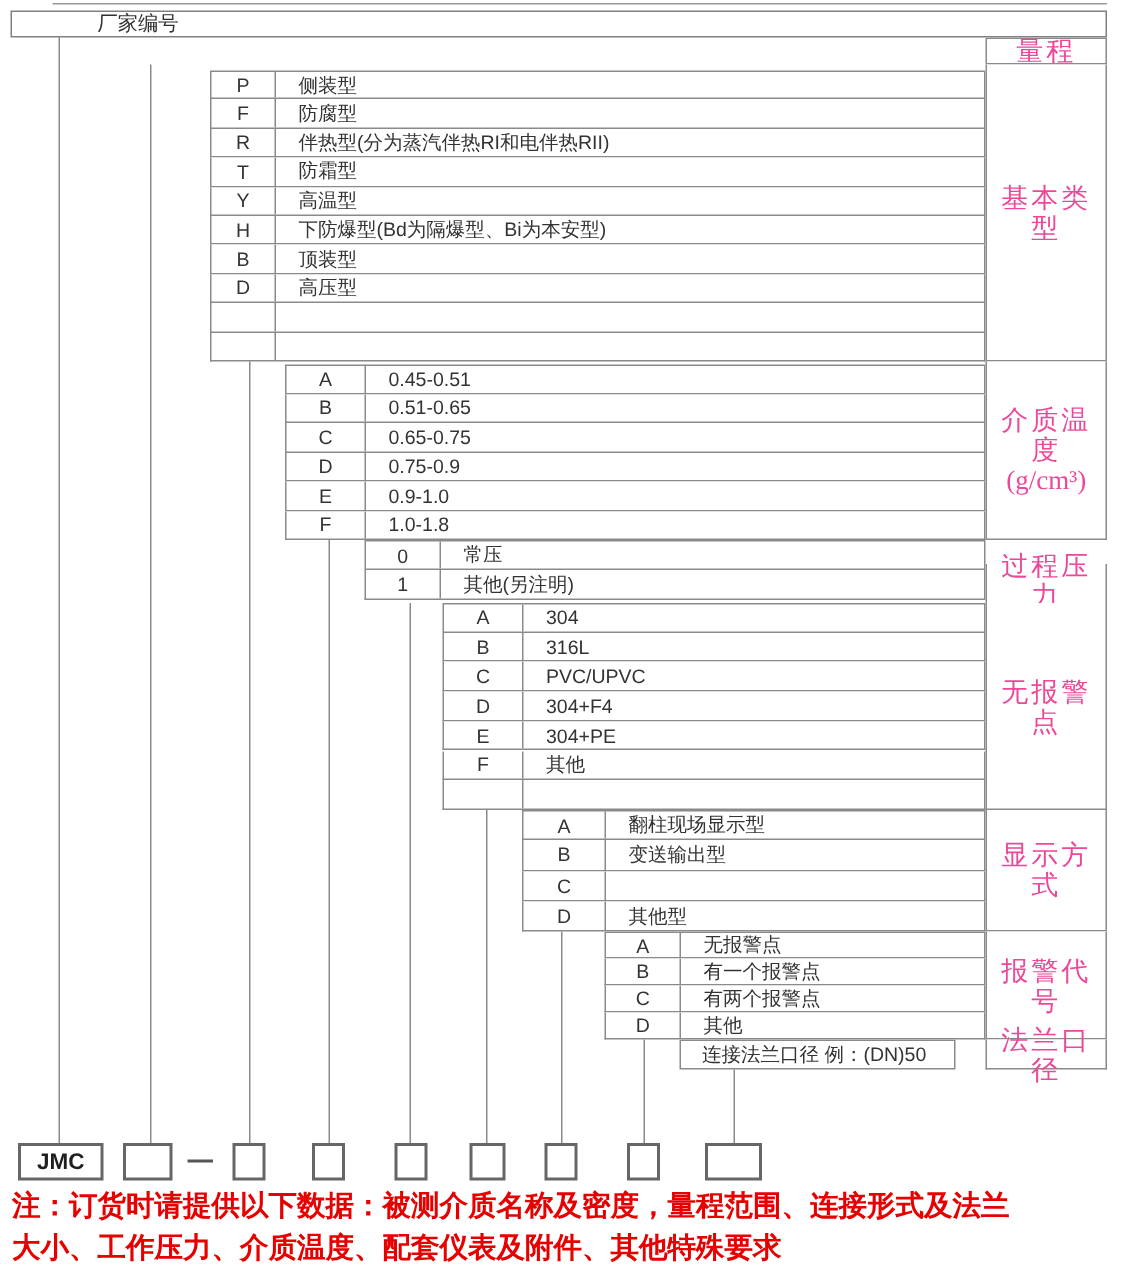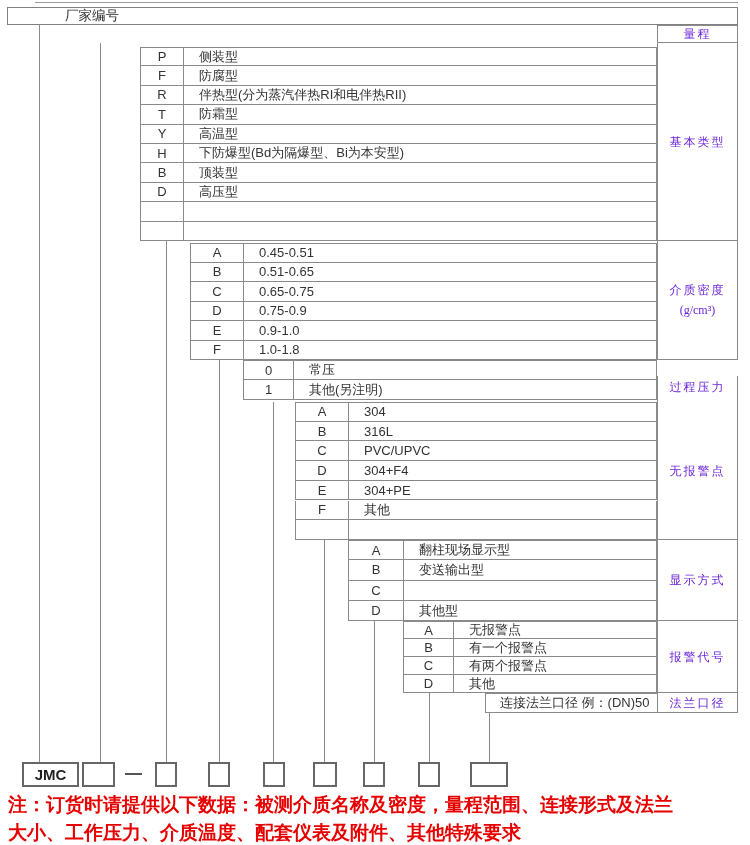--- a/index.html
+++ b/index.html
@@ -18,21 +18,21 @@
   }
   .srow.first{border-top:1px solid #8a8a8a;}
   .srow .code{
     flex:0 0 auto;display:flex;align-items:center;justify-content:center;
     border-right:1px solid #8a8a8a;box-sizing:border-box;
   }
   .srow .desc{display:flex;align-items:center;padding-left:15px;white-space:nowrap;}
   .labelcell{
     position:absolute;box-sizing:border-box;border:1px solid #8a8a8a;border-top:none;
     display:flex;flex-direction:column;align-items:center;justify-content:center;
-    font-family:"Liberation Serif",serif;font-size:12px;color:#6d28d9;
+    font-family:"Liberation Serif",serif;font-size:18px;color:#ec4899;
     letter-spacing:2px;line-height:20px;background:#fff;text-align:center;
   }
   .labelcell.first{border-top:1px solid #8a8a8a;}
   .labelcell .sub{letter-spacing:0;text-align:right;}
   .vline{position:absolute;width:1px;background:#8a8a8a;}
   .bbox{
     position:absolute;top:762px;height:25px;box-sizing:border-box;
     border:2px solid #666;background:#fff;display:flex;align-items:center;justify-content:center;
     font-weight:bold;font-size:15px;color:#1f1f1f;
   }
@@ -182,33 +182,33 @@
       <div class="srow" style="left: 403px; top: 657px; width: 254px; height: 18px;">
         <div class="code" style="width: 50px;">C</div>
         <div class="desc">有两个报警点</div>
       </div>
       <div class="srow" style="left: 403px; top: 675px; width: 254px; height: 18px;">
         <div class="code" style="width: 50px;">D</div>
         <div class="desc">其他</div>
       </div>
     </div>
 
-  <div class="srow first" style="left:453px;top:693px;width:204px;height:20px;margin-left:32px;">
+  <div class="srow first" style="left:453px;top:693px;width:184px;height:20px;">
     <div class="desc" style="padding-left:14px;">连接法兰口径 例：(DN)50</div>
   </div>
 
   <div id="labelcol">
       <div class="labelcell first" style="left: 657px; top: 25px; width: 81px; height: 18px;">
         <div>量程</div>
       </div>
       <div class="labelcell" style="left: 657px; top: 43px; width: 81px; height: 198px;">
         <div>基本类型</div>
       </div>
       <div class="labelcell" style="left: 657px; top: 241px; width: 81px; height: 119px;">
-        <div>介质密度</div>
+        <div>介质温度</div>
         <div class="sub">(g/cm³)</div>
       </div>
       <div class="labelcell" style="left: 657px; top: 376px; width: 81px; height: 42px;">
         <div>过程压力</div>
         <div class="sub">(MPa)</div>
       </div>
       <div class="labelcell" style="left: 657px; top: 402px; width: 81px; height: 138px;">
         <div>无报警点</div>
       </div>
       <div class="labelcell" style="left: 657px; top: 540px; width: 81px; height: 81px;">
@@ -228,21 +228,21 @@
       <div class="vline" style="left: 166px; top: 241px; height: 521px;"></div>
       <div class="vline" style="left: 219px; top: 360px; height: 402px;"></div>
       <div class="vline" style="left: 273px; top: 402px; height: 360px;"></div>
       <div class="vline" style="left: 324px; top: 540px; height: 222px;"></div>
       <div class="vline" style="left: 374px; top: 621px; height: 141px;"></div>
       <div class="vline" style="left: 429px; top: 693px; height: 69px;"></div>
       <div class="vline" style="left: 489px; top: 713px; height: 49px;"></div>
     </div>
 
   <div id="boxes">
-      <div class="bbox" style="left: 22px; width: 57px;">JMC</div>
+      <div class="bbox" style="left: 12px; width: 57px;">JMC</div>
       <div class="bbox" style="left: 82px; width: 33px;"></div>
       <div class="bbox" style="left: 155px; width: 22px;"></div>
       <div class="bbox" style="left: 208px; width: 22px;"></div>
       <div class="bbox" style="left: 263px; width: 22px;"></div>
       <div class="bbox" style="left: 313px; width: 24px;"></div>
       <div class="bbox" style="left: 363px; width: 22px;"></div>
       <div class="bbox" style="left: 418px; width: 22px;"></div>
       <div class="bbox" style="left: 470px; width: 38px;"></div>
     </div>
 

